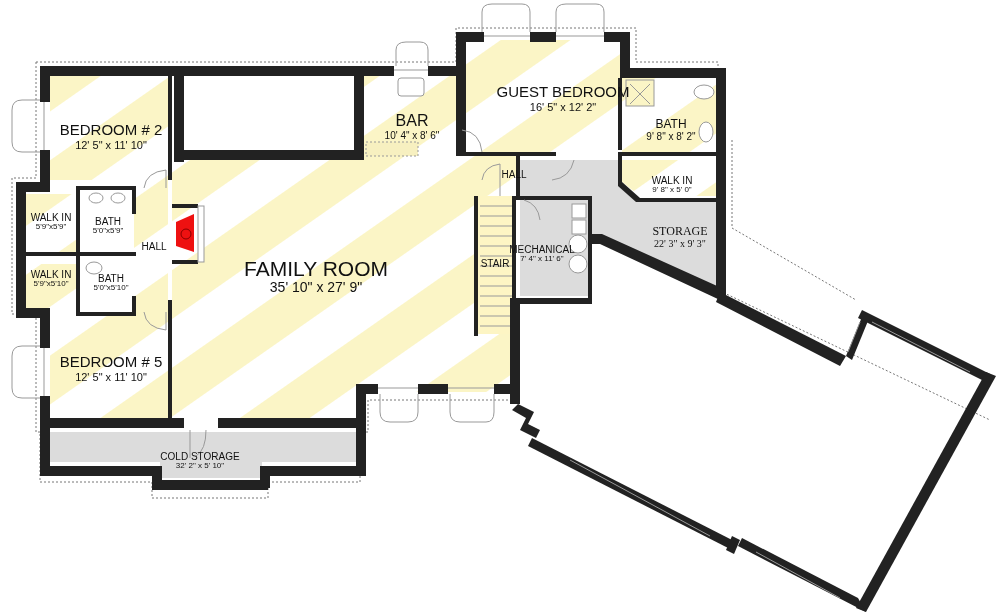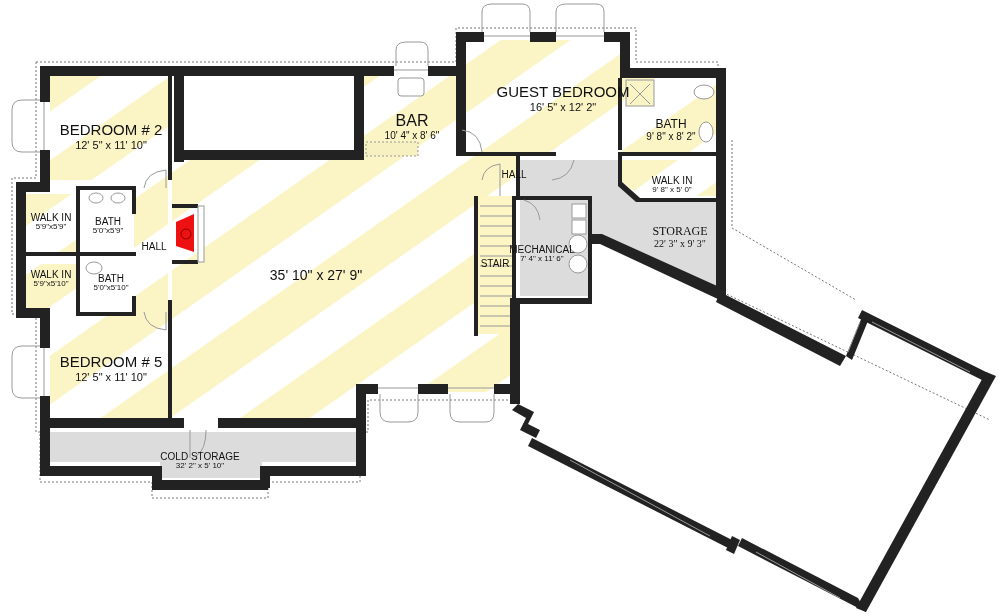--- a/index.html
+++ b/index.html
@@ -232,20 +232,21 @@
 </div>
 <div class="lbl sm" style="left:111px;top:283px;">
   <span class="n">BATH</span>
   <span class="d">5'0"x5'10"</span>
 </div>
 <div class="lbl lg" style="left:111px;top:368px;">
   <span class="n">BEDROOM # 5</span>
   <span class="d">12' 5" x 11' 10"</span>
 </div>
 <div class="lbl xl" style="left:316px;top:276px;">
+  <span class="n">FAMILY ROOM</span>
   <span class="d">35' 10" x 27' 9"</span>
 </div>
 <div class="lbl md" style="left:412px;top:126px;">
   <span class="n" style="font-size:16px">BAR</span>
   <span class="d">10' 4" x 8' 6"</span>
 </div>
 <div class="lbl lg" style="left:541px;top:98px;margin-left:22px;">
   <span class="n">GUEST BEDROOM</span>
   <span class="d">16' 5" x 12' 2"</span>
 </div>

